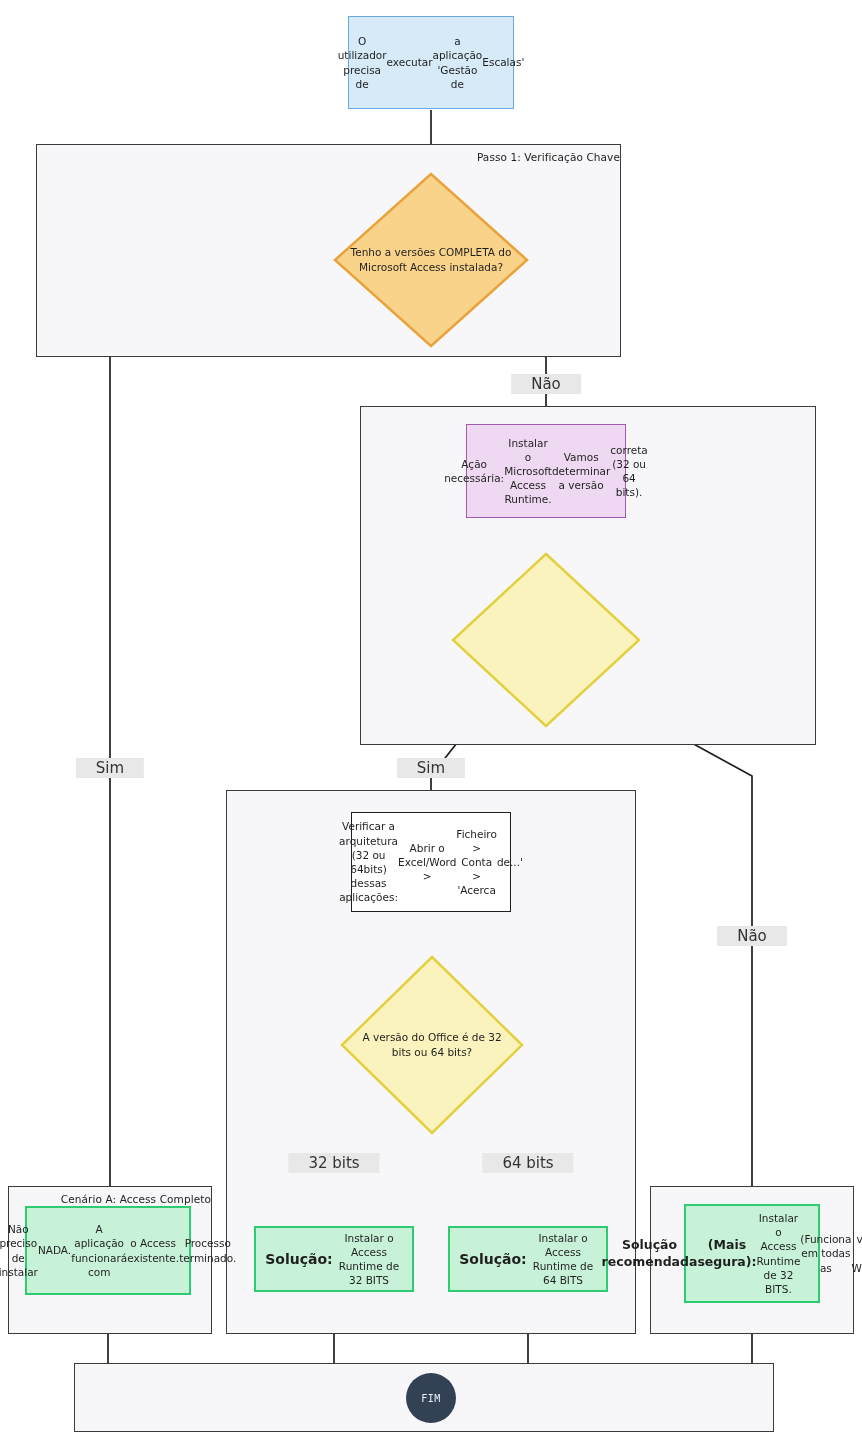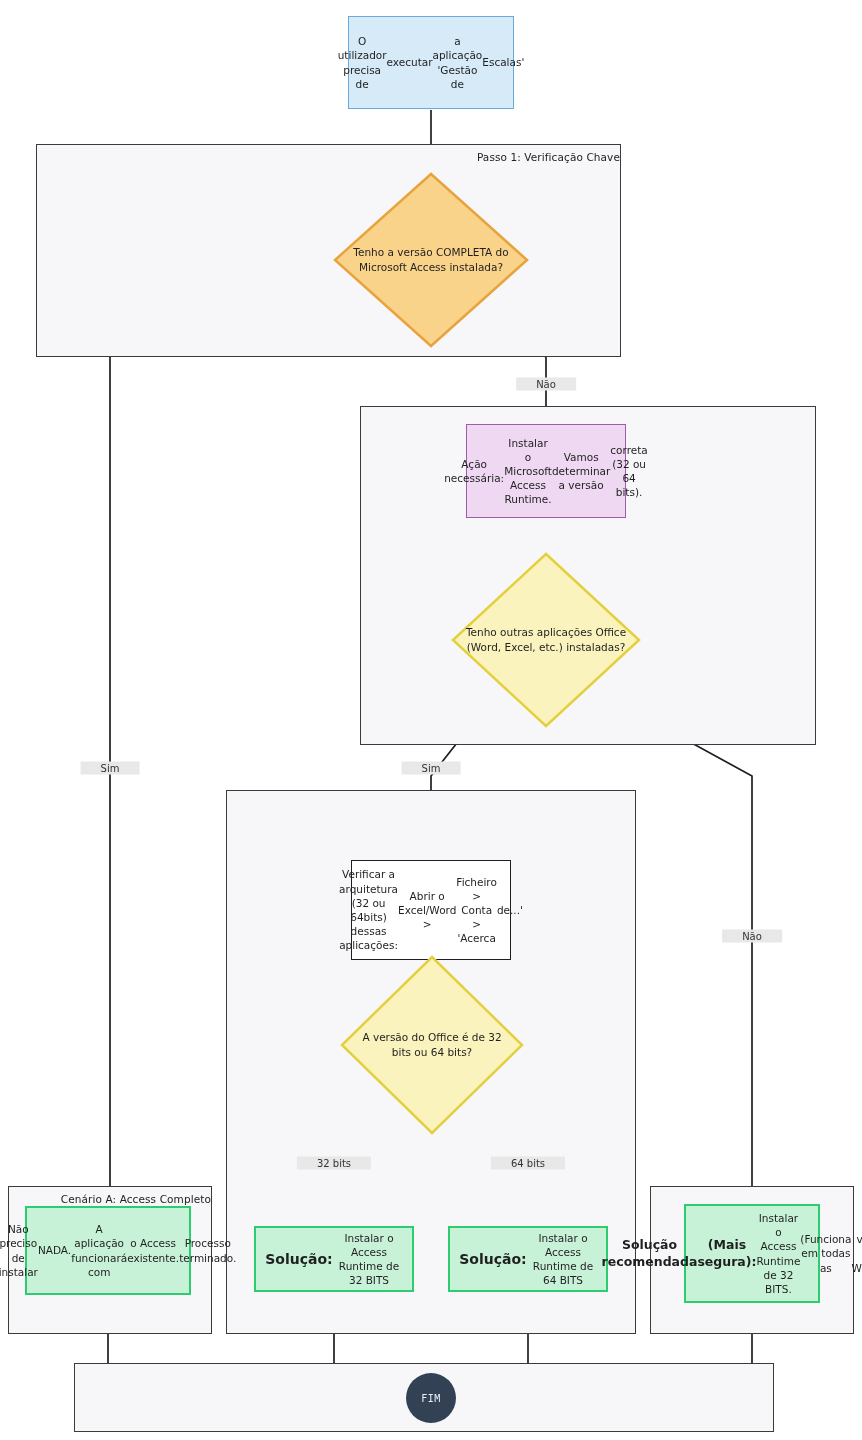--- a/index.html
+++ b/index.html
@@ -103,21 +103,21 @@
     line-height: 1.4;
     color: #1f1f1f;
     width: 175px;
   }
   
   .edge-label {
     position: absolute;
     transform: translate(-50%, -50%);
     background: #e8e8e8;
     color: #333333;
-    font-size: 10px;
+    font-size: 15px;
     padding: 1px 20px;
     white-space: nowrap;
   }
   
   .terminal {
     position: absolute;
     width: 50px;
     height: 50px;
     border-radius: 50%;
     background: #334155;
@@ -212,44 +212,39 @@
     <span class="ln">executar</span>
     <span class="ln">a aplicação 'Gestão de</span>
     <span class="ln">Escalas'</span>
   </div>
 
   <div class="diamond-wrap" style="left:333px; top:172px; width:196px; height:176px;">
     <svg class="diamond-shape" viewBox="0 0 196 176" preserveAspectRatio="none">
       <polygon points="98,2 194,88 98,174 2,88" fill="#fad38b" stroke="#e8a33d" stroke-width="2.5"></polygon>
     </svg>
     <div class="diamond-label">
-      <span>Tenho a versão </span><span class="b">COMPLETA</span><span> do</span>
+      <span>Tenho a versões </span><span class="b">COMPLETA</span><span> do</span>
       <span class="b">Microsoft Access</span><span> instalada?</span>
     </div>
   </div>
 
   <div class="node action-node" style="left:466px; top:424px; width:160px; height:94px;">
     <span class="ln b">Ação necessária:</span>
     <span class="ln"><span>Instalar o </span><span class="b">Microsoft Access Runtime</span><span>.</span></span>
     <span class="ln">Vamos determinar a versão</span>
     <span class="ln">correta (32 ou 64 bits).</span>
   </div>
 
   <div class="diamond-wrap" style="left:451px; top:552px; width:190px; height:176px;">
     <svg class="diamond-shape" viewBox="0 0 190 176" preserveAspectRatio="none">
       <polygon points="95,2 188,88 95,174 2,88" fill="#fbf3bd" stroke="#e3d03f" stroke-width="2.5"></polygon>
     </svg>
-    <div class="diamond-label" style="width:165px;">
-      <span>Tenho </span><span class="b">outras aplicações Office</span>
-      <span class="ln">(Word, Excel, etc.)</span>
-      <span class="ln">instaladas?</span>
-    </div>
-  </div>
-
-  <div class="node plain-node" style="left:351px; top:812px; width:160px; height:100px;margin-top:48px;">
+  </div>
+
+  <div class="node plain-node" style="left:351px; top:812px; width:160px; height:100px;">
     <span class="ln b">Verificar a arquitetura (32 ou 64bits) dessas aplicações:</span>
     <span class="ln">Abrir o Excel/Word &gt;</span>
     <span class="ln">Ficheiro &gt; Conta &gt; 'Acerca</span>
     <span class="ln">de...'</span>
   </div>
 
   <div class="diamond-wrap" style="left:340px; top:955px; width:184px; height:180px;">
     <svg class="diamond-shape" viewBox="0 0 184 180" preserveAspectRatio="none">
       <polygon points="92,2 182,90 92,178 2,90" fill="#fbf3bd" stroke="#e3d03f" stroke-width="2.5"></polygon>
     </svg>

